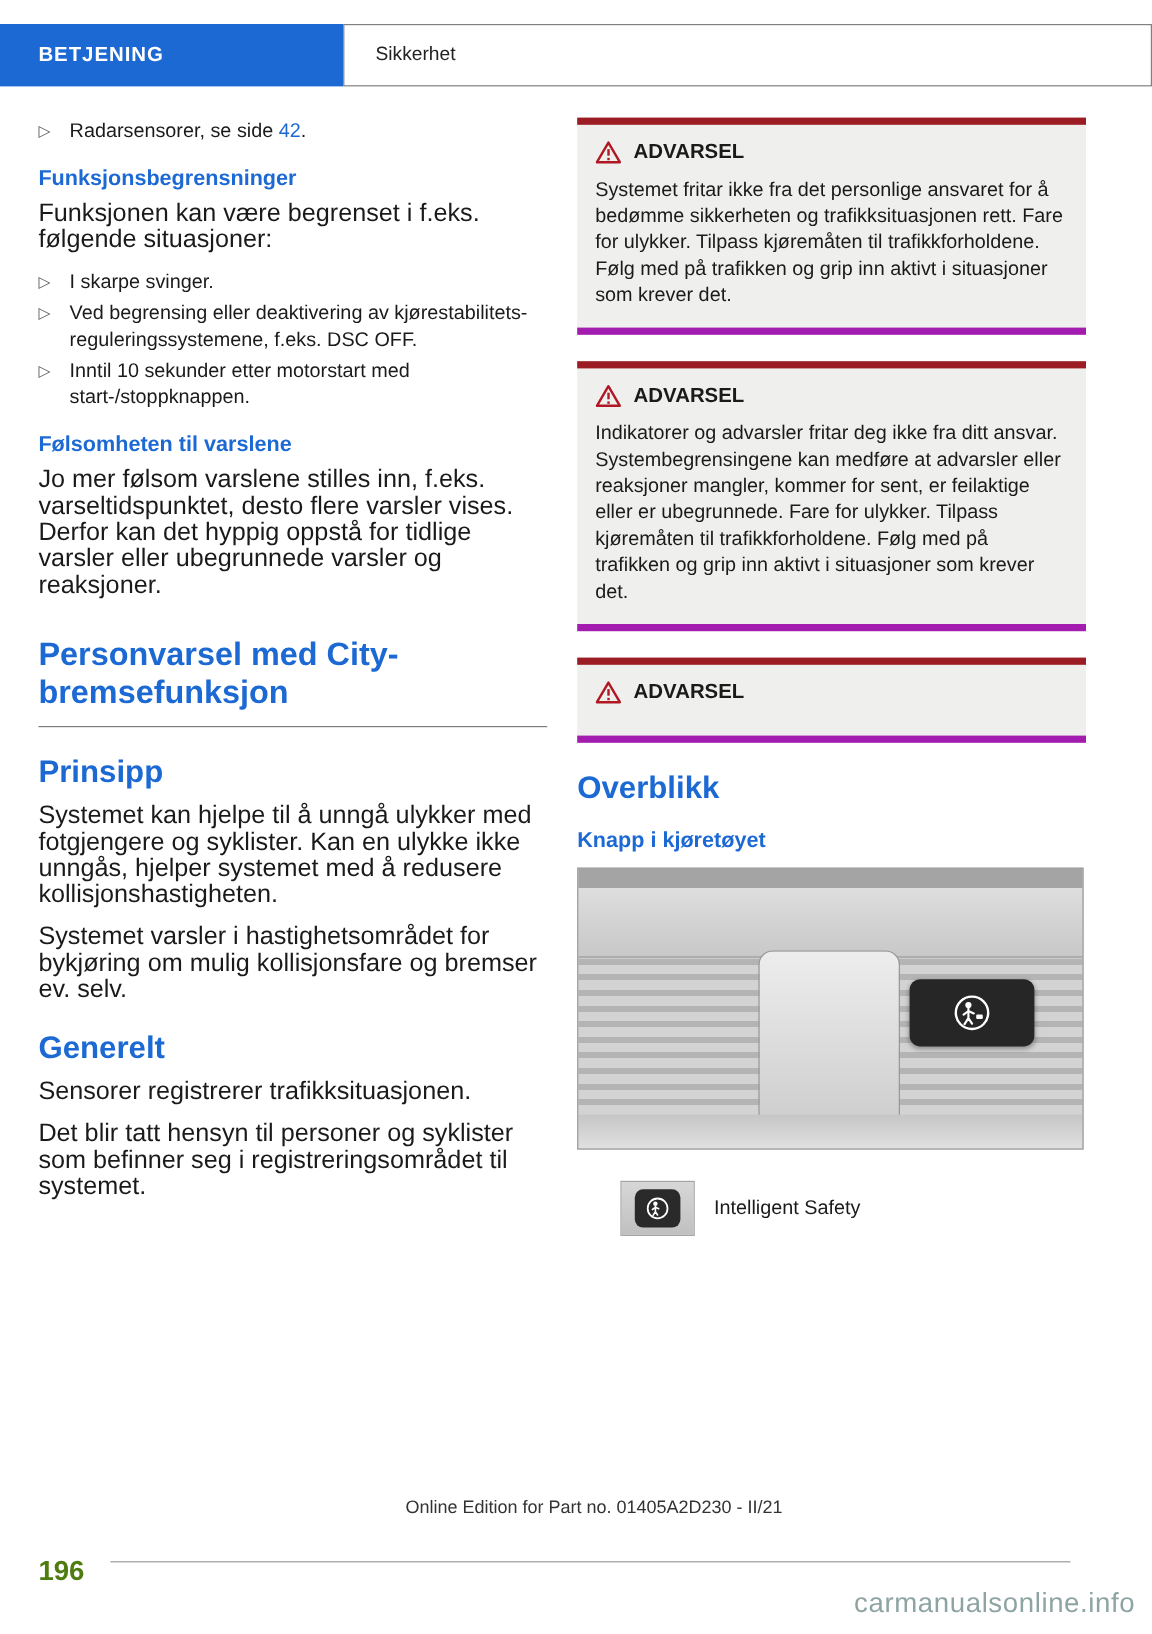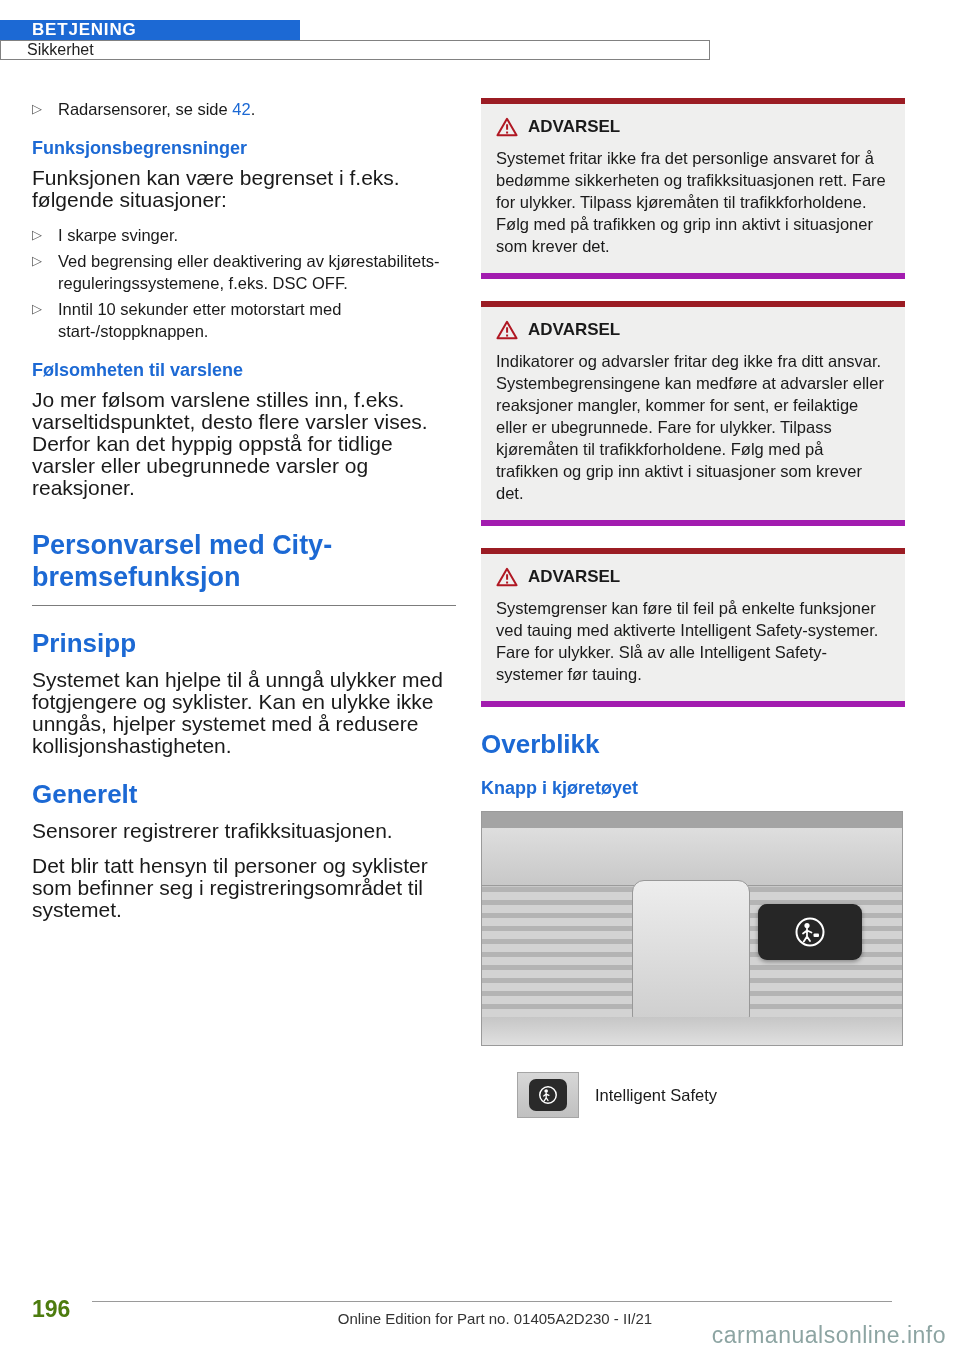--- a/index.html
+++ b/index.html
@@ -1,21 +1,21 @@
 <!DOCTYPE html>
 <html><head>
 <meta charset="utf-8">
 <style>
   * { margin:0; padding:0; box-sizing:border-box; }
   html,body { background:#ffffff; }
   body { font-family:"Liberation Sans", sans-serif; color:#1a1a1a; }
   .page { position:relative; width:960px; height:1362px; background:#fff; overflow:hidden; }
 
   
-  .header { display:flex; margin-top:20px; height:52px;flex-direction:column; }
+  .header { display:flex; margin-top:20px; height:52px; }
   .header-left {
     width:300px; background:#1c69d4; color:#fff; display:flex; align-items:center;
     padding-left:32px; font-size:17px; font-weight:bold; letter-spacing:0.8px;
   }
   .header-right {
     width:710px; border:1px solid #818181; display:flex; align-items:center;
     padding-left:26px; font-size:16px; color:#222;
   }
 
   
@@ -72,21 +72,21 @@
   .legend-img { width:62px; height:46px; border:1px solid #a5a5a5;
                 background:linear-gradient(#d7d7d7,#c0c0c0);
                 display:flex; align-items:center; justify-content:center; }
   .legend-btn { width:38px; height:32px; background:#2a2a2a; border-radius:7px;
                 display:flex; align-items:center; justify-content:center; }
   .legend-label { font-size:16.5px; color:#1a1a1a; }
 
   
   .page-num  { position:absolute; left:32px; top:1296px; font-size:23px; font-weight:bold; color:#4d7c0f; }
   .footer-line { position:absolute; left:92px; top:1301px; width:800px; border-top:1px solid #9a9a9a; }
-  .edition   { position:absolute; left:95px; top:1310px; width:800px; text-align:center;
+  .edition   { position:absolute; left:95px; top:1248px; width:800px; text-align:center;
                font-size:15px; color:#333; }
   .watermark { position:absolute; right:14px; top:1322px; font-size:23px; color:#87a09e;
                letter-spacing:0.5px; opacity:0.95; }
 </style>
 </head>
 <body>
 
 <div class="page">
 
   <div class="header">
@@ -123,20 +123,21 @@
         <span class="bullet-text">Inntil 10 sekunder etter motorstart med start-/stoppknappen.</span>
       </div>
 
       <h3 class="small">Følsomheten til varslene</h3>
       <p class="body">Jo mer følsom varslene stilles inn, f.eks. varseltidspunktet, desto flere varsler vises. Derfor kan det hyppig oppstå for tidlige varsler eller ubegrunnede varsler og reaksjoner.</p>
 
       <h1 class="big ruled">Personvarsel med City-bremsefunksjon</h1>
 
       <h2 class="mid">Prinsipp</h2>
       <p class="body">Systemet kan hjelpe til å unngå ulykker med fotgjengere og syklister. Kan en ulykke ikke unngås, hjelper systemet med å redusere kollisjonshastigheten.</p>
+      <p class="body">Systemet varsler i hastighetsområdet for bykjøring om mulig kollisjonsfare og bremser ev. selv.</p>
 
       <h2 class="mid">Generelt</h2>
       <p class="body">Sensorer registrerer trafikksituasjonen.</p>
       <p class="body">Det blir tatt hensyn til personer og syklister som befinner seg i registreringsområdet til systemet.</p>
     </div>
 
     <div class="col">
 
 
       <div class="warning">
@@ -165,21 +166,20 @@
 
       <div class="warning">
         <div class="warning-title">
           <svg width="22" height="20" viewBox="0 0 24 22">
             <path d="M12 2 L22.5 20 L1.5 20 Z" fill="none" stroke="#b01823" stroke-width="2.2" stroke-linejoin="round"></path>
             <rect x="11" y="8" width="2.2" height="6" fill="#b01823"></rect>
             <rect x="11" y="16" width="2.2" height="2.2" fill="#b01823"></rect>
           </svg>
           <span class="wt">ADVARSEL</span>
         </div>
-        <div class="warning-body">Systemgrenser kan føre til feil på enkelte funksjoner ved tauing med aktiverte Intelligent Safety-systemer. Fare for ulykker. Slå av alle Intelligent Safety-systemer før tauing.</div>
       </div>
 
       <h2 class="mid">Overblikk</h2>
       <h3 class="small">Knapp i kjøretøyet</h3>
 
       <div class="photo">
         <div class="ph-top"></div>
         <div class="ph-upper"></div>
         <div class="ph-vents"></div>
         <div class="ph-housing"></div>

